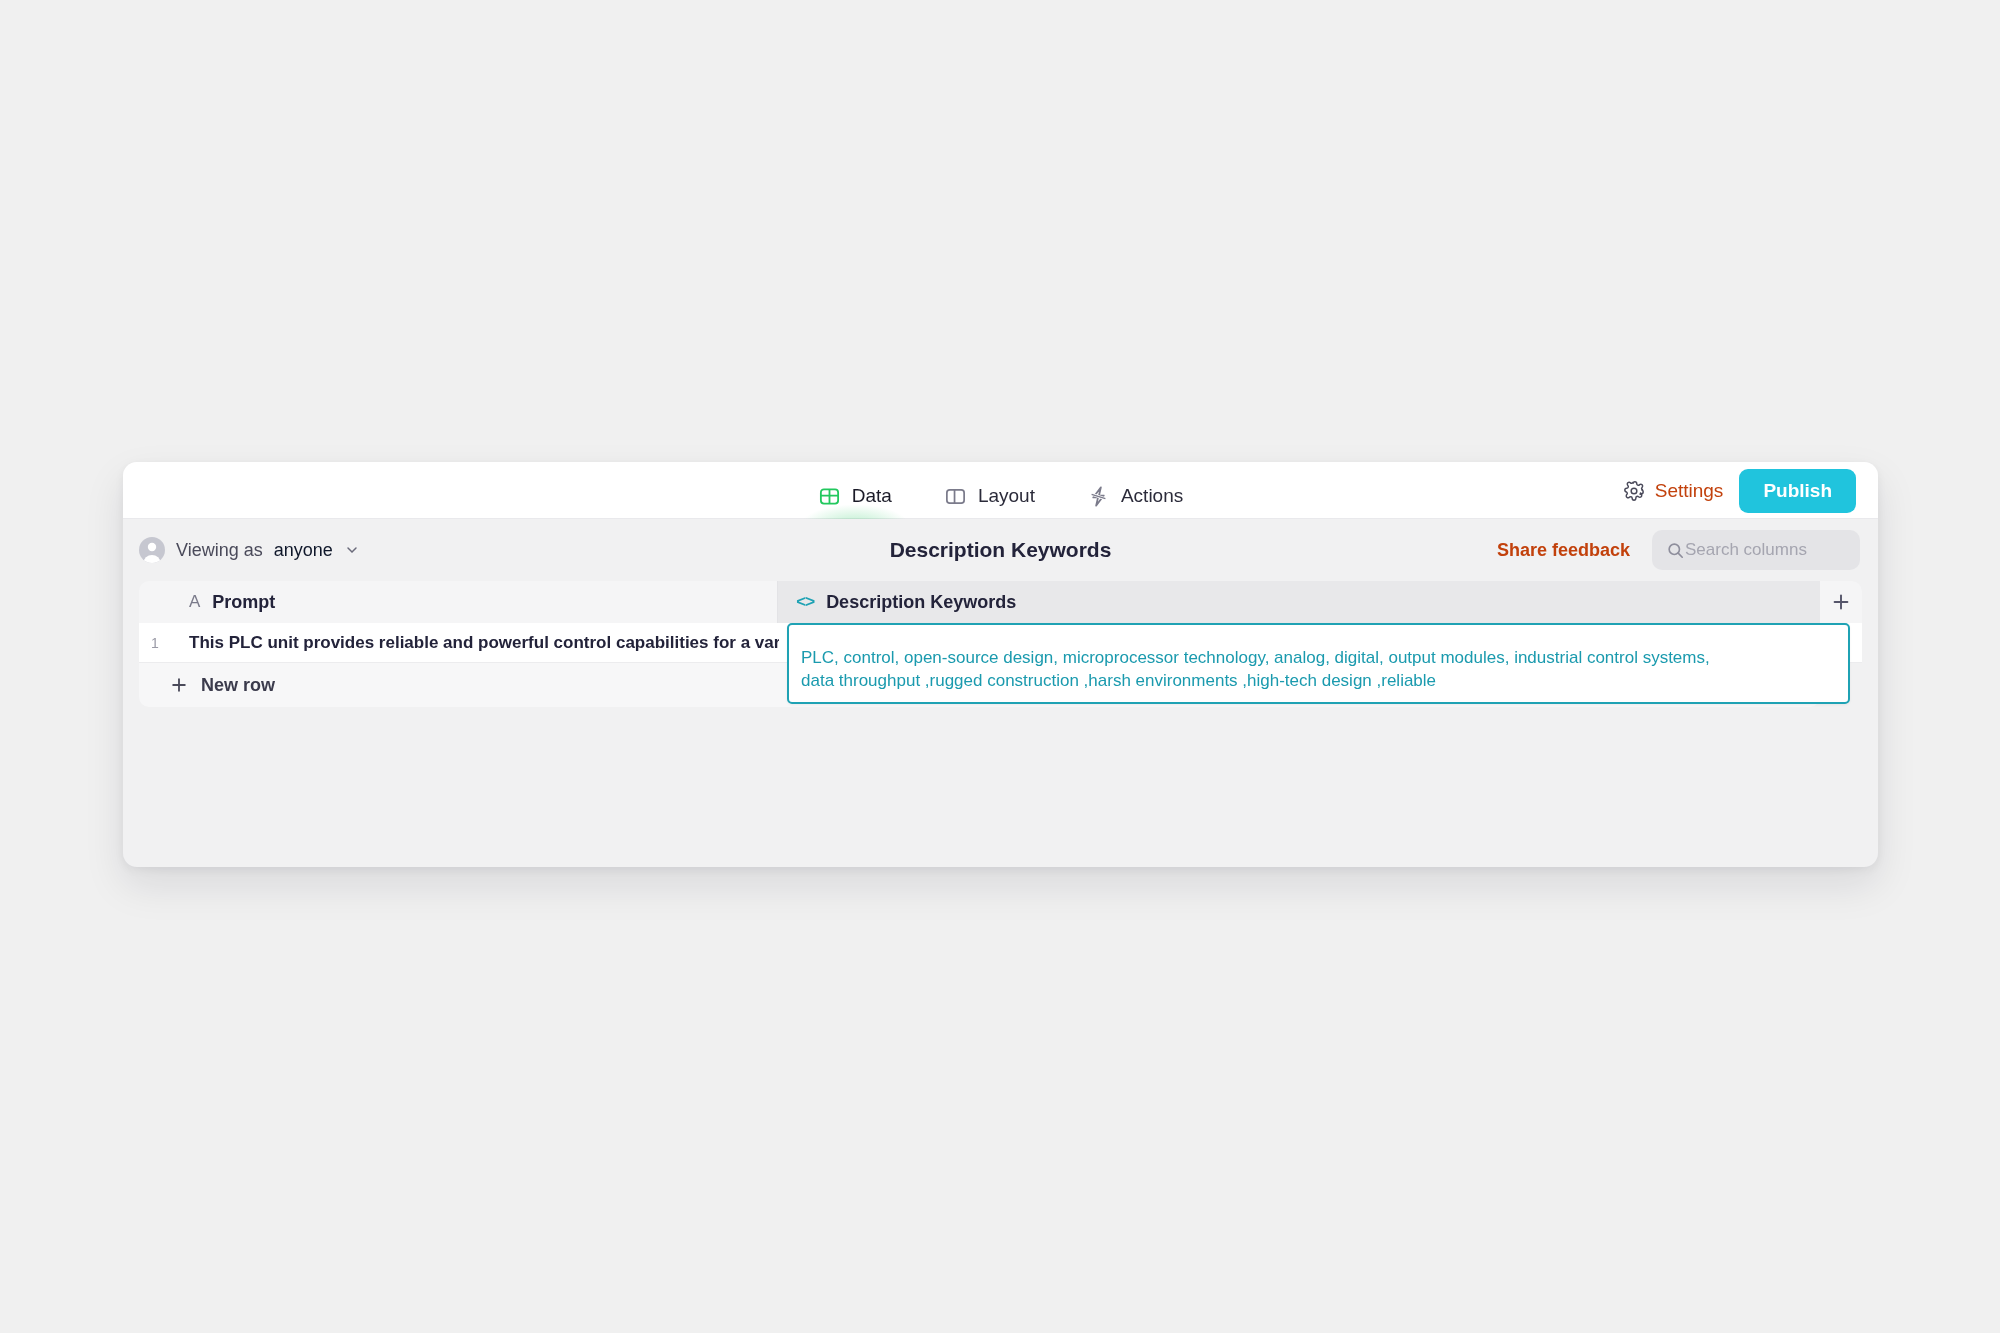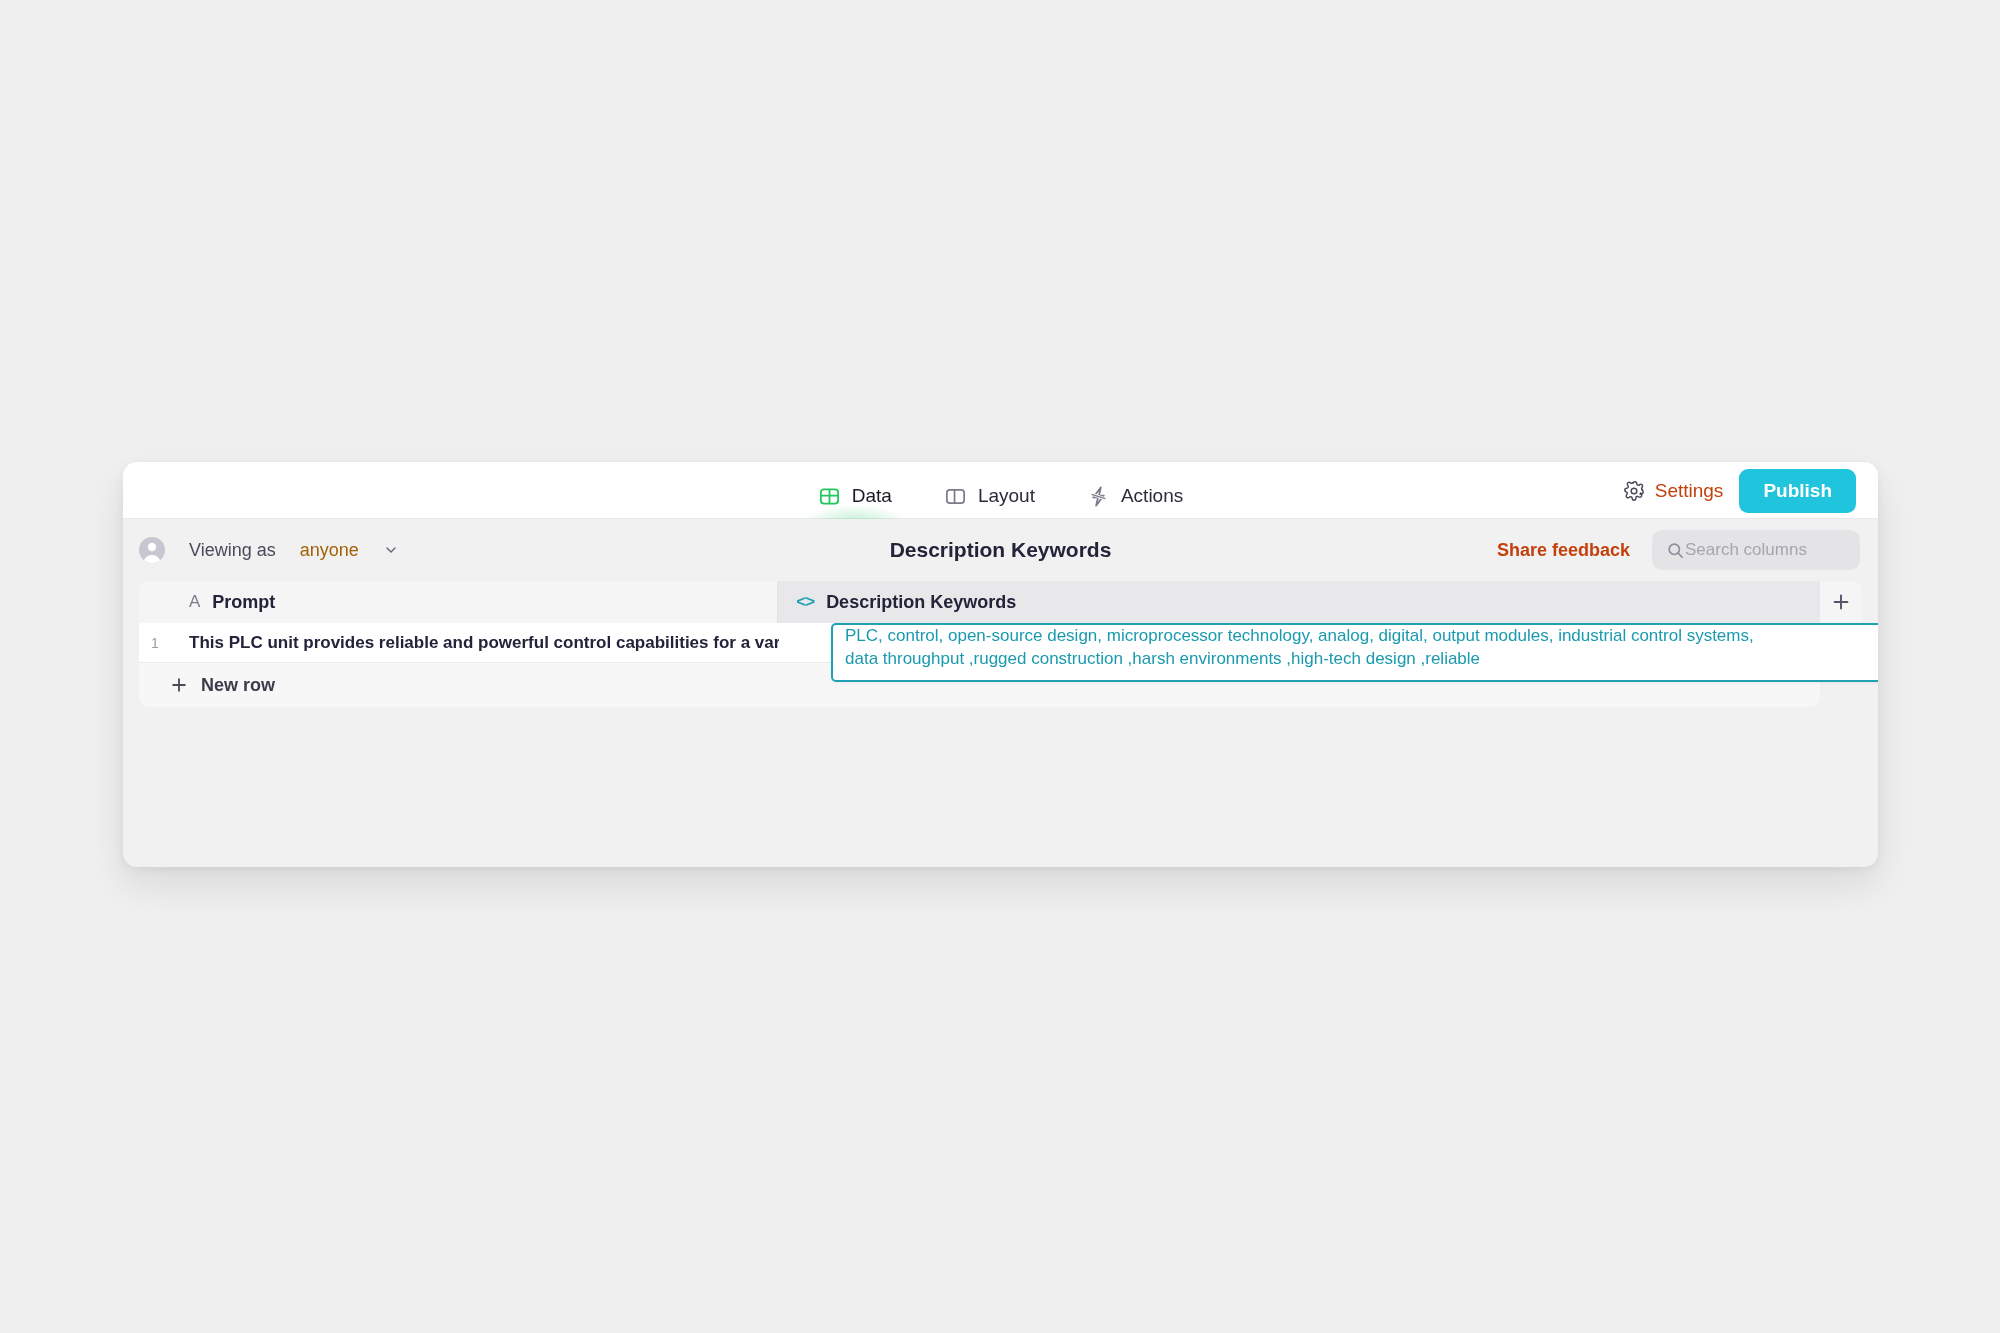--- a/index.html
+++ b/index.html
@@ -72,30 +72,30 @@
   }
 
   
   .subbar {
     position: relative;
     height: 62px;
     background: #f1f1f2;
     display: flex; align-items: center;
   }
   .viewing {
-    display: flex; align-items: center; gap: 24px;
+    display: flex; align-items: center; gap: 11px;
     margin-left: 16px; cursor: pointer;
     font-size: 18px; color: #4a4a5a;
   }
   .avatar {
     width: 26px; height: 26px; border-radius: 50%;
     background: #c6c7d0; display: flex; align-items: flex-end; justify-content: center;
     overflow: hidden; flex: 0 0 auto;
   }
-  .viewing .strong { color: #a16207; }
+  .viewing .strong { color: #0f172a; }
   .sheet-title {
     position: absolute; left: 0; right: 0;
     text-align: center;
     font-size: 21px; font-weight: bold; color: #23233a;
     pointer-events: none;
   }
   .subbar-right {
     position: absolute; right: 18px;
     display: flex; align-items: center; gap: 22px;
   }
@@ -170,26 +170,26 @@
     background: #f7f7f8;
     font-size: 18px; font-weight: bold; color: #3b3b4c;
     border-radius: 0 0 10px 10px;
     cursor: pointer;
     width: 1681px;
   }
 
   
   .sel-cell {
     position: absolute;
-    left: 692px; top: 42px;
+    left: 648px; top: 42px;
     width: 1063px;
     background: #ffffff;
     border: 2px solid #1fa2b4;
     border-radius: 5px;
-    padding: 0 12px 10px 12px;
+    padding: 22px 12px 10px 12px;
     font-size: 17px; line-height: 1.33;
     color: #1a9aae;
     box-shadow: 0 1px 3px rgba(0,0,0,.05);
     z-index: 5;
   }
   .sel-cell .line { white-space: nowrap; }
 
   svg { display:block; }
 </style>
 </head>

